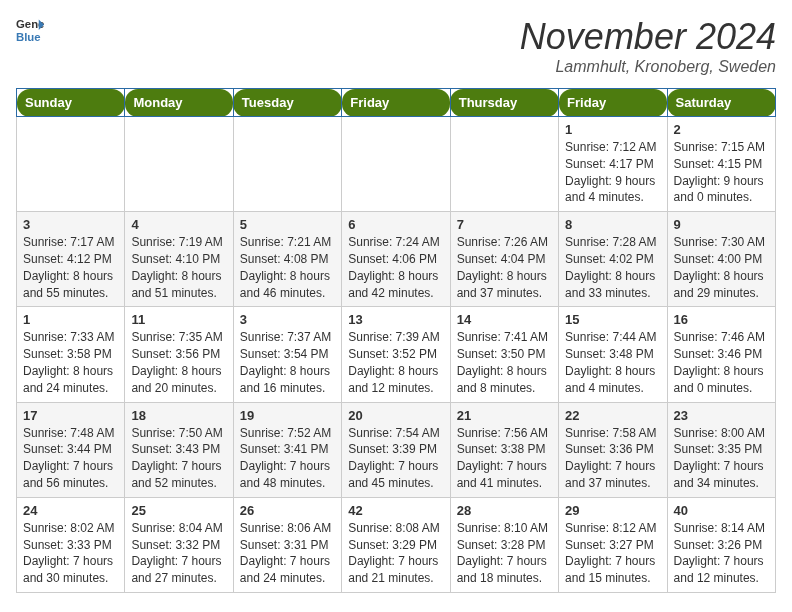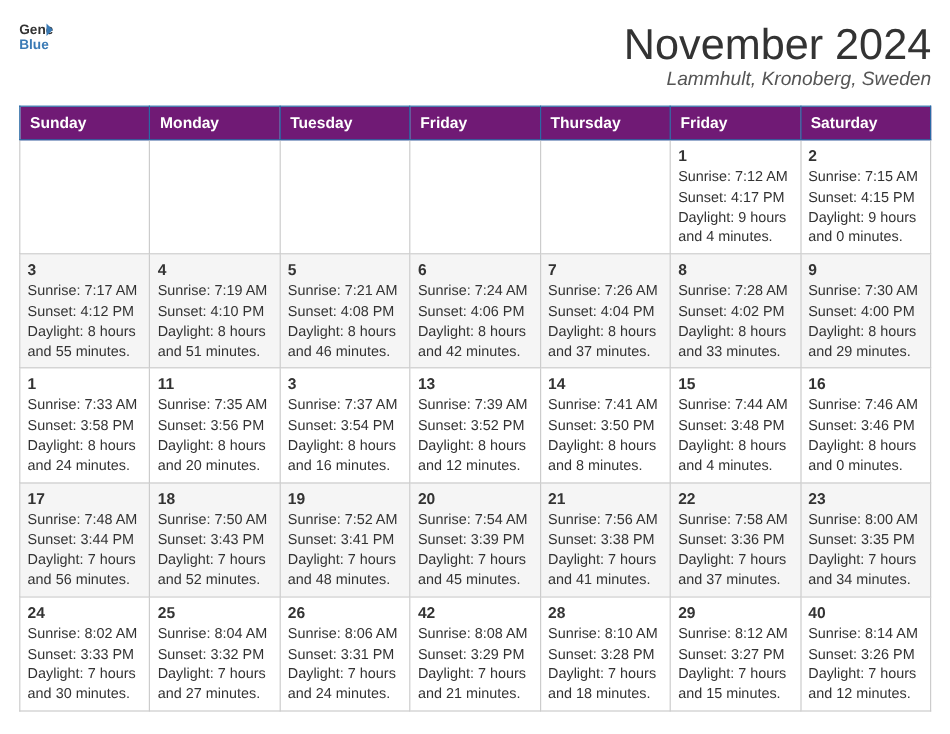--- a/index.html
+++ b/index.html
@@ -25,20 +25,21 @@
       width: 28px;
       height: 28px;
     }
     .title-section {
       text-align: right;
     }
     .month-title {
       font-size: 36px;
       font-weight: normal;
       color: #333;
+      font-style: italic;
     }
     .location-title {
       font-size: 16px;
       color: #555;
       font-style: italic;
     }
     .calendar {
       width: 100%;
       border-collapse: collapse;
       border: 1px solid #ccc;
@@ -62,21 +63,22 @@
       background: #fff;
     }
     .calendar tr:nth-child(even) td {
       background-color: #f5f5f5;
     }
     .calendar tr:nth-child(odd) td {
       background-color: #fff;
     }
     
     .calendar thead tr td, .calendar thead tr th {
-      background-color: #701a75;
+      background-color: #4d7c0f;
+      border-radius: 13px;
     }
     .day-number {
       font-size: 13px;
       font-weight: bold;
       display: block;
       margin-bottom: 2px;
     }
     .day-info {
       font-size: 12px;
       color: #333;

